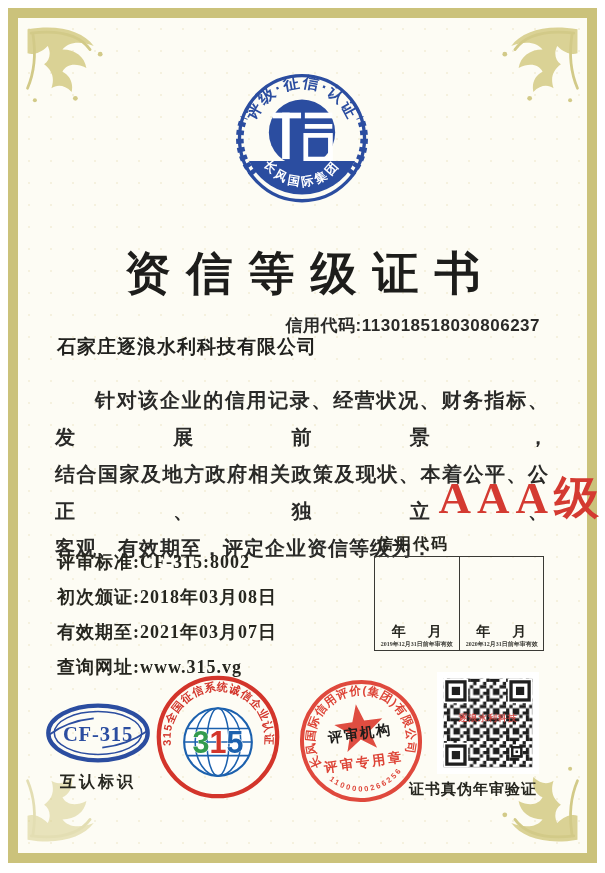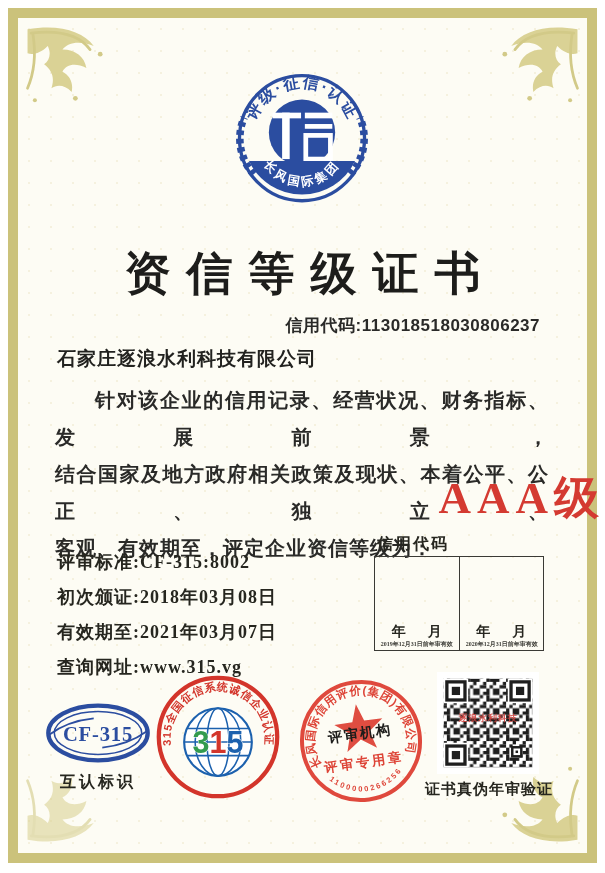--- a/index.html
+++ b/index.html
@@ -19,21 +19,21 @@
   .abs{position:absolute;}
   
   #emblem{left:212px;top:64px;width:180px;height:157px;}
   
   #title{left:0;top:243px;width:605px;text-align:center;
          font-family:"Liberation Sans",sans-serif;font-weight:bold;
          font-size:46px;letter-spacing:16px;color:#1d1d1b;text-indent:16px;}
   #credit-code{left:0;top:314px;width:540px;text-align:right;
          font-family:"Liberation Sans",sans-serif;font-weight:bold;
          font-size:17px;color:#2a2a28;letter-spacing:.5px;}
-  #company{left:57px;top:346px;width:420px;
+  #company{left:57px;top:334px;width:420px;
          font-family:"Liberation Sans",sans-serif;font-weight:bold;
          font-size:19px;color:#22221f;letter-spacing:1px;}
   #body-text{left:55px;top:382px;width:494px;font-size:20px;font-weight:bold;
          color:#2a2a28;line-height:37px;letter-spacing:1px;}
   .body-line{text-align:justify;text-align-last:justify;}
   .body-line.first{text-indent:2em;}
   .body-line.last{text-align-last:left;}
   #rating{left:0;top:468px;width:605px;text-align:right;color:#d43a31;
          font-size:45px;font-weight:bold;letter-spacing:6px;}
   #details{left:57px;top:545px;width:290px;font-size:18px;font-weight:bold;
@@ -50,21 +50,21 @@
   .ym .gap{width:22px;}
   .review-note{position:absolute;left:0;right:0;bottom:1px;text-align:center;
       font-size:6.5px;font-weight:bold;color:#3a3a35;white-space:nowrap;transform:scale(.92);}
   
   #cf315-logo{left:44px;top:700px;width:108px;height:66px;}
   #cf315-caption{left:44px;top:772px;width:108px;text-align:center;
       font-size:16px;font-weight:bold;color:#26261f;letter-spacing:3px;}
   #globe-logo{left:152px;top:671px;width:132px;height:132px;}
   #agency-seal{left:294px;top:674px;width:134px;height:134px;transform:rotate(-8deg);}
   #qr-block{left:437px;top:672px;width:102px;height:102px;}
-  #qr-caption{left:425px;top:780px;width:126px;text-align:center;
+  #qr-caption{left:409px;top:780px;width:126px;text-align:center;
       font-size:15px;font-weight:bold;color:#26261f;letter-spacing:1px;white-space:nowrap;}
 </style>
 </head>
 <body>
 
 <div id="cert">
   <div class="band"></div>
 
   <svg class="flourish fl-tl" viewBox="0 0 100 100">
     <g stroke="#cfc67f" stroke-width="3" fill="none" stroke-linecap="round">

